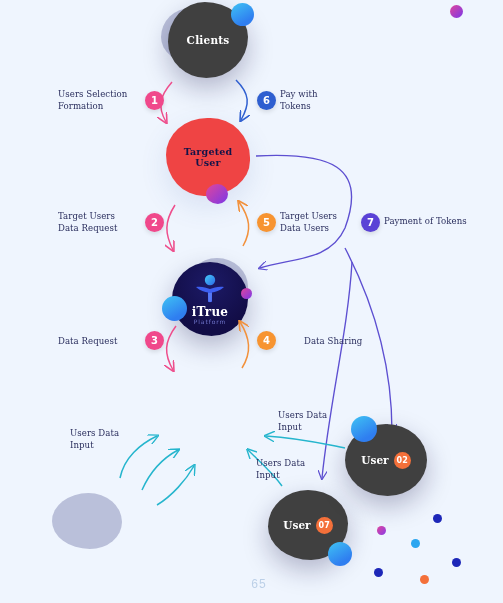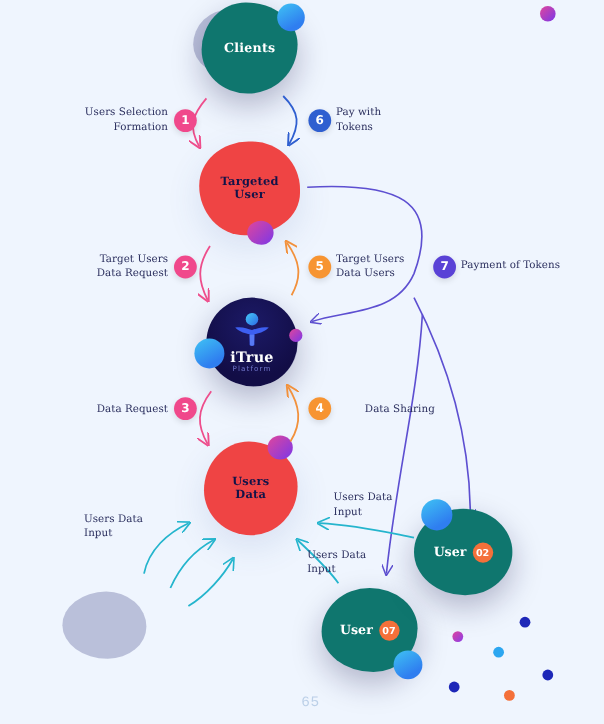--- a/index.html
+++ b/index.html
@@ -10,21 +10,21 @@
     overflow:hidden;
     position:relative;
   }
   #stage{position:absolute;inset:0;width:503px;height:603px;}
   svg.layer{position:absolute;left:0;top:0;width:503px;height:603px;pointer-events:none;}
 
   
   .node{position:absolute;display:flex;align-items:center;justify-content:center;text-align:center;}
 
   .blob-dark{
-    background:#0f766e;
+    background:#404040;
     box-shadow:0 10px 26px rgba(18,13,70,.28);
   }
   .blob-light{
     background:#ef4444;
     box-shadow:0 10px 28px rgba(60,90,160,.13);
   }
   .shadowblob{
     position:absolute;
     background:#8e94bb;
     opacity:.55;
@@ -60,21 +60,21 @@
   .b-purple{background:#5a42d6;}
 
   
   .flowtext{
     position:absolute;z-index:11;
     font-family:"DejaVu Serif", serif;
     font-size:8.6px;line-height:1.35;
     color:#2b2f5e;
     letter-spacing:.05px;
   }
-  .ta-right{text-align:right;}
+  .ta-right{}
   .ta-left{text-align:left;}
 
   
   .userpill{
     position:relative;z-index:5;
     display:flex;align-items:center;gap:5px;
     font-family:"DejaVu Serif", serif;font-weight:700;
     color:#fff;font-size:10.5px;
   }
   .numchip{
@@ -152,42 +152,35 @@
   </div>
 
   <div class="node blob-light" style="left:166px;top:118px;width:84px;height:78px;border-radius:50% 48% 54% 46% / 48% 52% 46% 54%;">
     <span class="node-label lbl-dark" style="font-size:9.5px;">
       <span>Targeted</span><br>
       <span>User</span>
     </span>
     <span class="orb orb-violet" style="right:22px;bottom:-8px;width:22px;height:20px;border-radius:52% 48% 46% 54%/50% 50% 50% 50%;"></span>
   </div>
 
-  <div class="node blob-dark" style="left:172px;top:248px;width:76px;height:74px;border-radius:50% 50% 48% 52% / 50% 50% 50% 50%;
+  <div class="node blob-dark" style="left:172px;top:262px;width:76px;height:74px;border-radius:50% 50% 48% 52% / 50% 50% 50% 50%;
               background:radial-gradient(circle at 50% 30%, #1c1a66 0%, #120d46 70%);">
     <div class="itrue-mark">
       <svg width="34" height="30" viewBox="0 0 34 30">
         <circle cx="17" cy="6" r="5.2" fill="url(#orbBlue)"></circle>
         <path d="M3,13 C9,12 13,14 17,15 C21,14 25,12 31,13 C27,17 22,18 19,18.6 L19,27 C19,28.6 15,28.6 15,27 L15,18.6 C12,18 7,17 3,13 Z" fill="#3d5ff0"></path>
         <path d="M15,19 L19,19 L18.6,27 C18.6,28.4 15.4,28.4 15.4,27 Z" fill="#5e7ff5" opacity=".8"></path>
       </svg>
       <div class="itrue-name">iTrue</div>
       <div class="itrue-sub">Platform</div>
     </div>
     <span class="orb orb-blue" style="left:-10px;top:34px;width:25px;height:25px;"></span>
     <span class="orb orb-violet" style="right:-4px;top:26px;width:11px;height:11px;"></span>
   </div>
 
-  <div class="node blob-light" style="left:170px;top:368px;width:78px;height:78px;border-radius:48% 52% 50% 50% / 52% 48% 52% 48%;">
-    <span class="node-label lbl-dark" style="font-size:9.5px;">
-      <span>Users</span><br>
-      <span>Data</span>
-    </span>
-    <span class="orb orb-violet" style="right:4px;top:-5px;width:21px;height:20px;border-radius:50%;"></span>
-  </div>
 
 
   <div class="node blob-dark" style="left:268px;top:490px;width:80px;height:70px;border-radius:50% 50% 46% 54% / 52% 48% 52% 48%;">
     <div class="userpill">
       <span>User</span>
       <span class="numchip">07</span>
     </div>
     <span class="orb orb-blue" style="right:-4px;bottom:-6px;width:24px;height:24px;"></span>
   </div>
 

